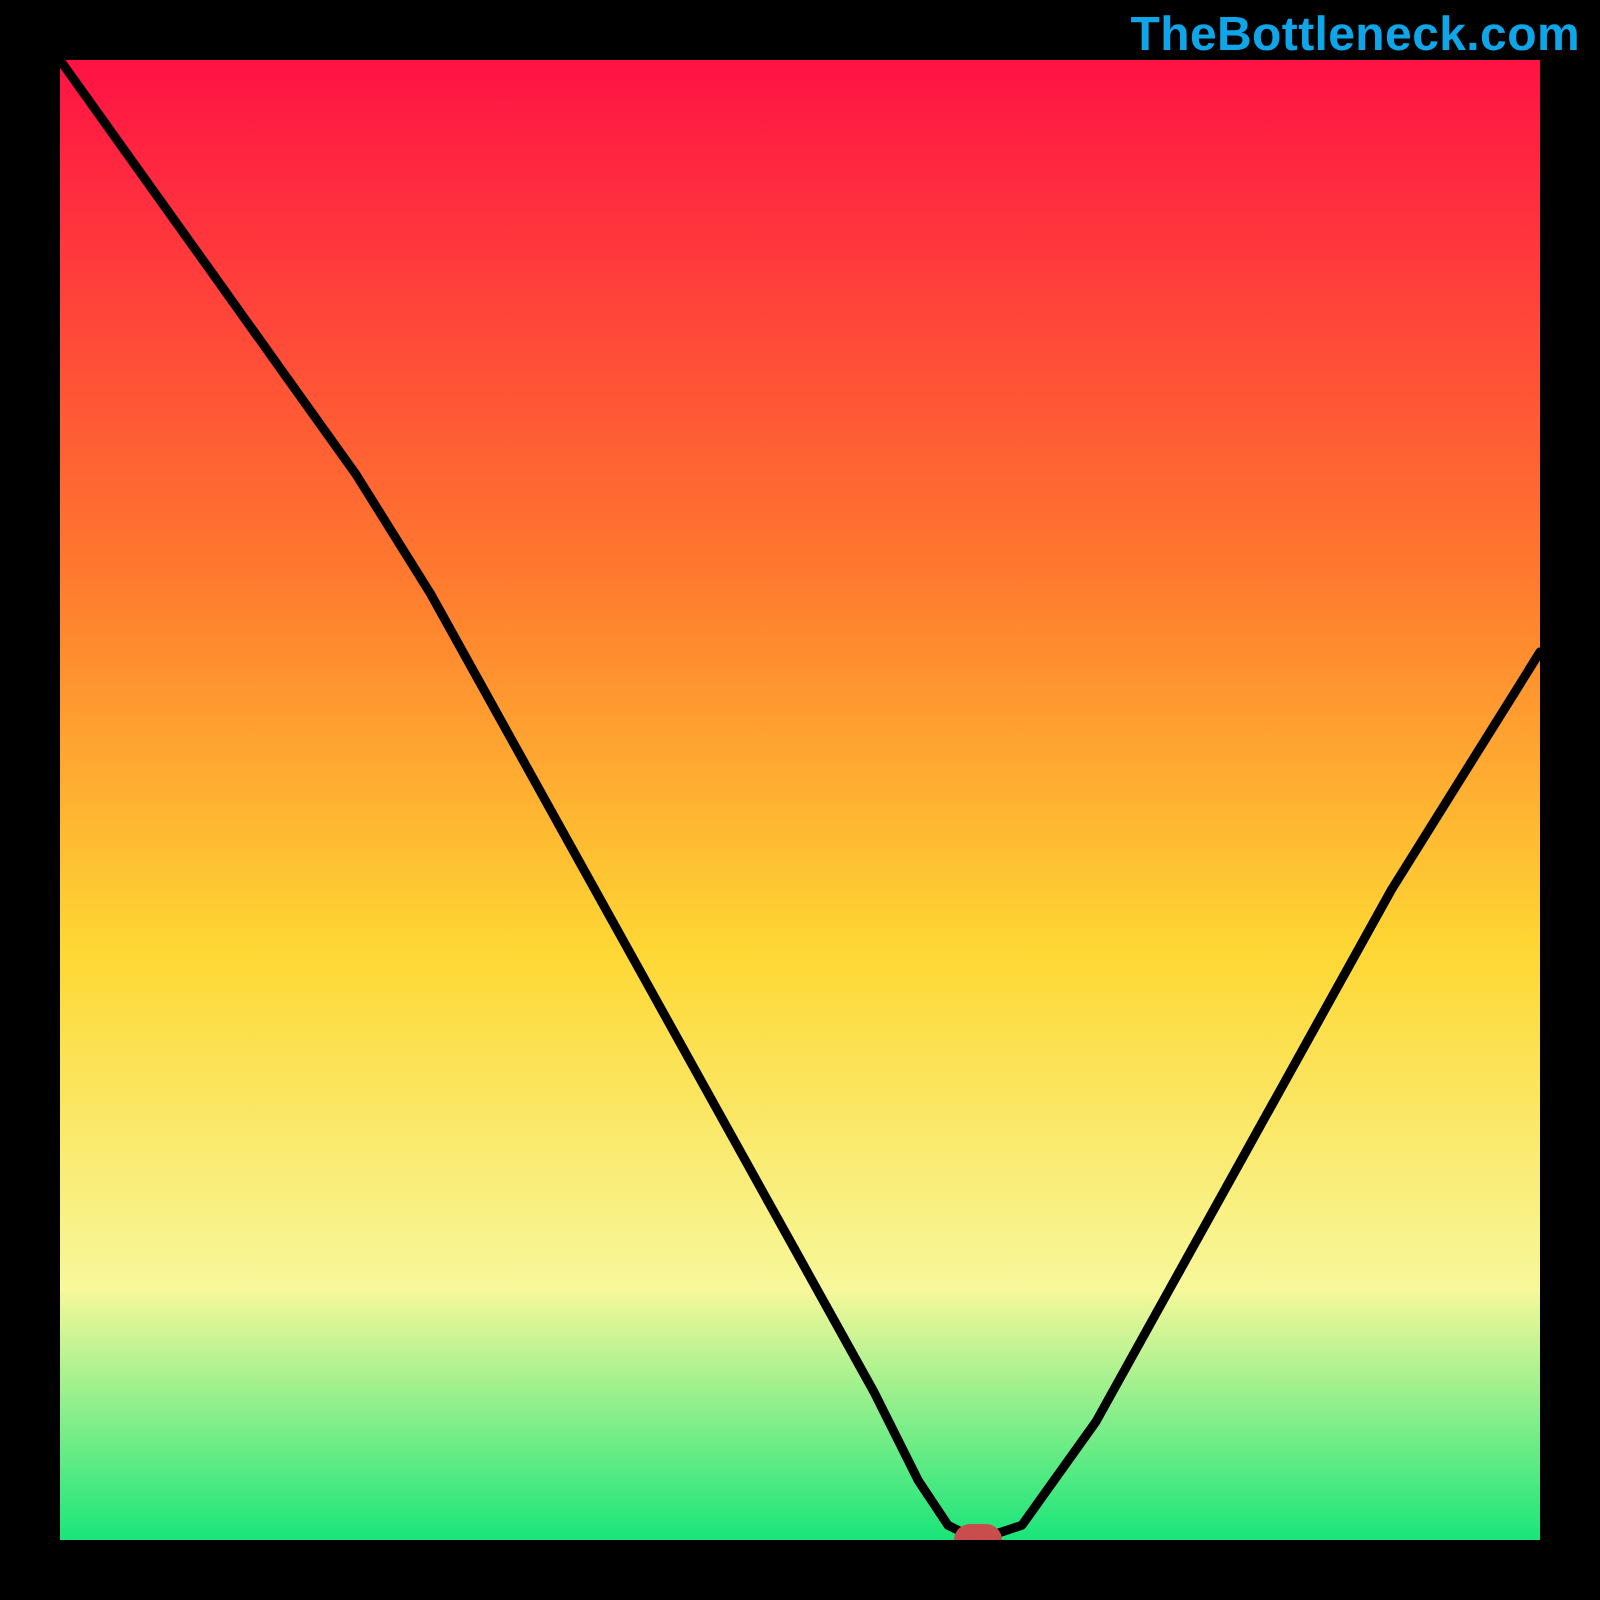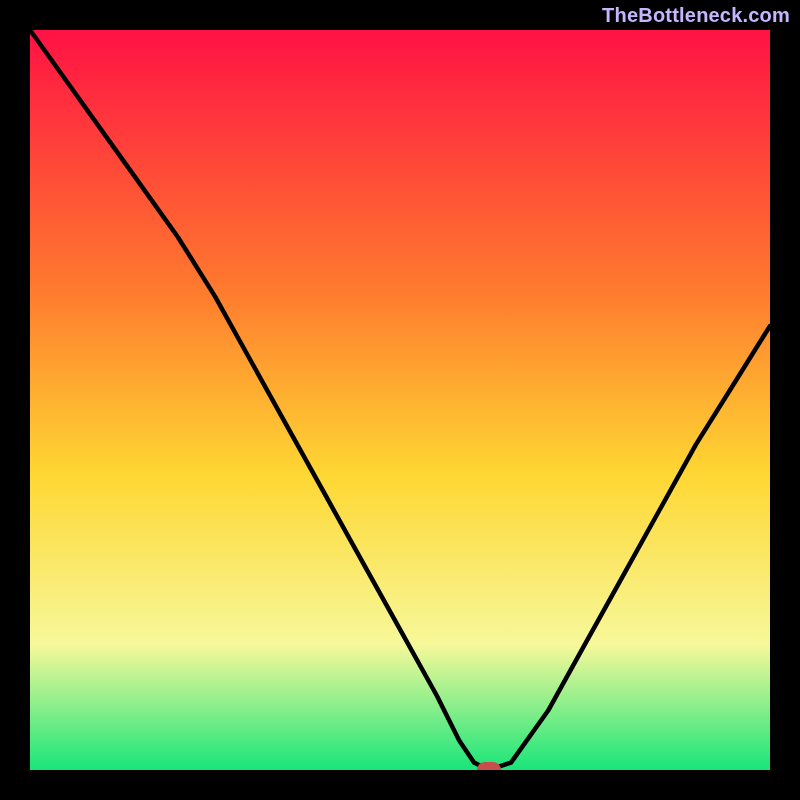--- a/index.html
+++ b/index.html
@@ -1,19 +1,19 @@
 <!DOCTYPE html>
 <html><head>
 <meta charset="utf-8">
 <style>
   html,body{margin:0;padding:0;width:800px;height:800px;background:#000;overflow:hidden;font-family:Arial,Helvetica,sans-serif}
   .frame{position:absolute;left:0;top:0;width:800px;height:800px;background:#000}
   .plot{position:absolute;left:30px;top:30px;width:740px;height:740px;overflow:hidden}
   .plot svg{width:740px;height:740px;display:block}
-  .watermark{position:absolute;top:4px;right:10px;color:#c4b5fd;font-size:20px;font-weight:bold;letter-spacing:.2px}
+  .watermark{position:absolute;top:4px;right:10px;color:#0ea5e9;font-size:24px;font-weight:bold;letter-spacing:.2px}
   .marker{position:absolute;width:24px;height:16px;border-radius:8px;background:#c84d4d;transform:translate(-50%,-50%)}
 </style>
 </head>
 <body>
 
 <div class="frame">
   <div class="watermark">TheBottleneck.com</div>
   <div class="plot">
     <svg id="plot-svg" viewBox="0 0 740 740" preserveAspectRatio="none">
       <defs>

